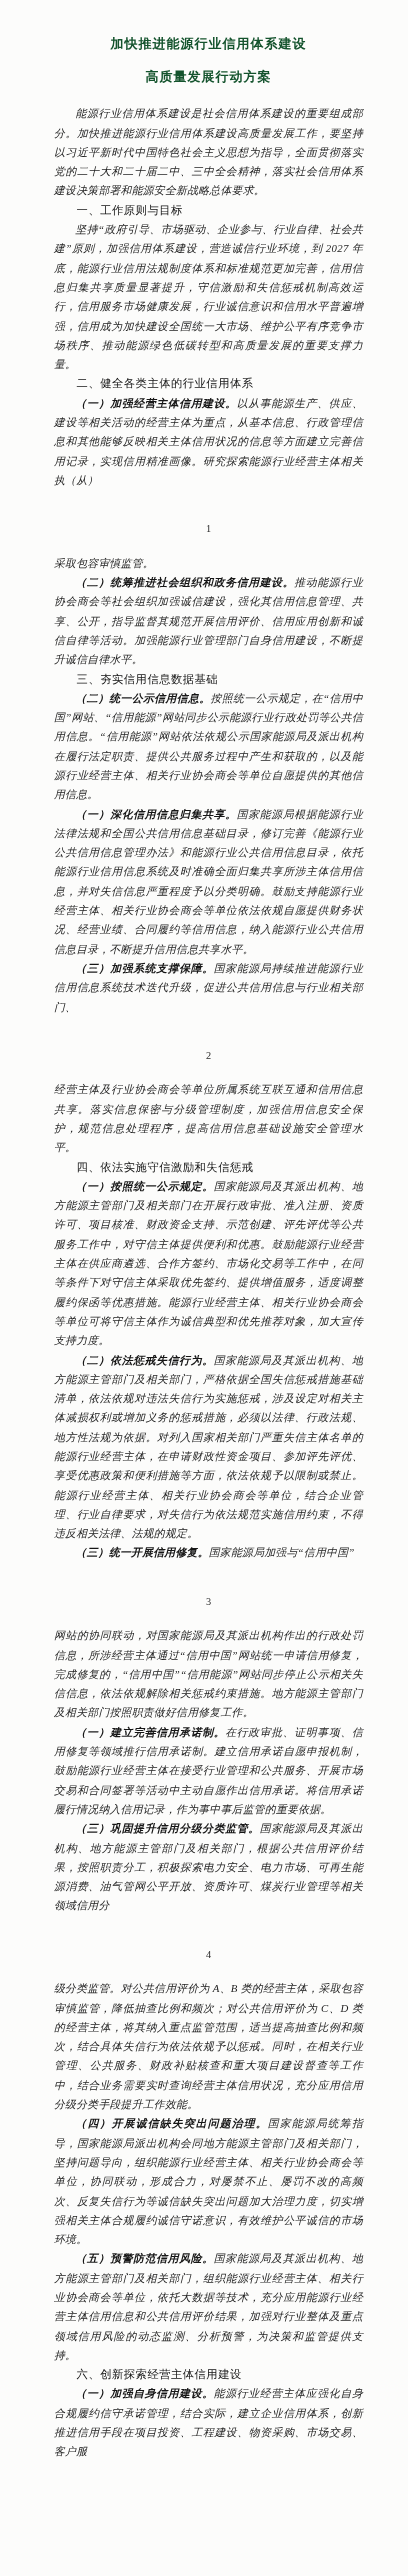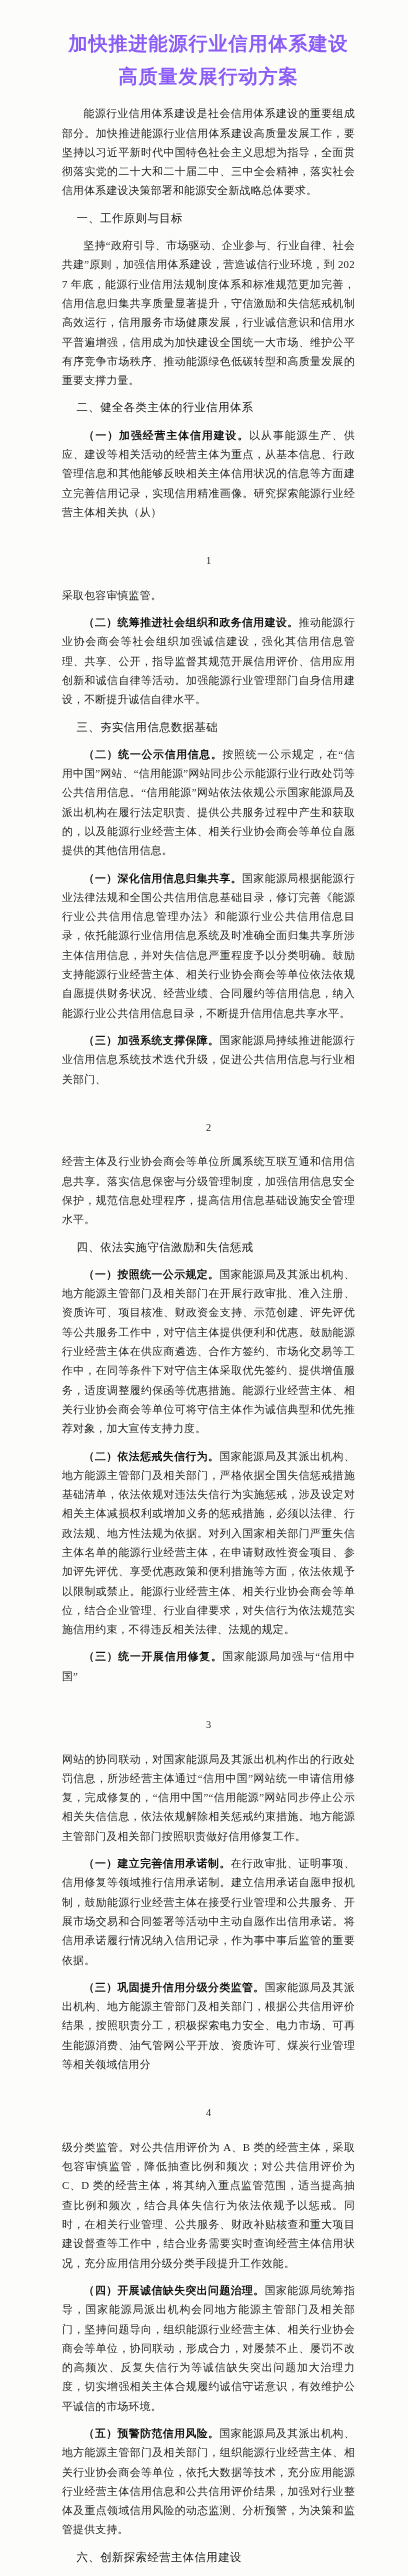--- a/index.html
+++ b/index.html
@@ -12,36 +12,37 @@
     -webkit-font-smoothing: antialiased;
   }
   .doc {
     box-sizing: border-box;
     width: 409px;
     padding: 27px 46px 31px 54px;
   }
   .doc-title {
     font-family: "Liberation Sans", "DejaVu Sans", sans-serif;
     font-weight: bold;
-    font-size: 19px;
+    font-size: 13px;
     line-height: 33px;
     text-align: center;
     letter-spacing: 1px;
-    color: #8b5cf6;
+    color: #14532d;
     margin: 0 0 11.3px 0;
   }
   .doc-body { }
   .para {
     font-size: 10.8px;
     line-height: 19.3px;
     text-align: justify;
-    margin: 8px;
+    margin: 0;
     text-indent: 2em;
     letter-spacing: 0.3px;
     word-break: break-all;
+    font-style: italic;
   }
   .para.cont { text-indent: 0; }
   .lead { font-weight: bold; color: #161616; }
   .sec-heading {
     font-family: "Liberation Sans", "DejaVu Sans", sans-serif;
     font-weight: normal;
     font-size: 11.3px;
     line-height: 19.3px;
     margin: 0;
     text-indent: 2em;

